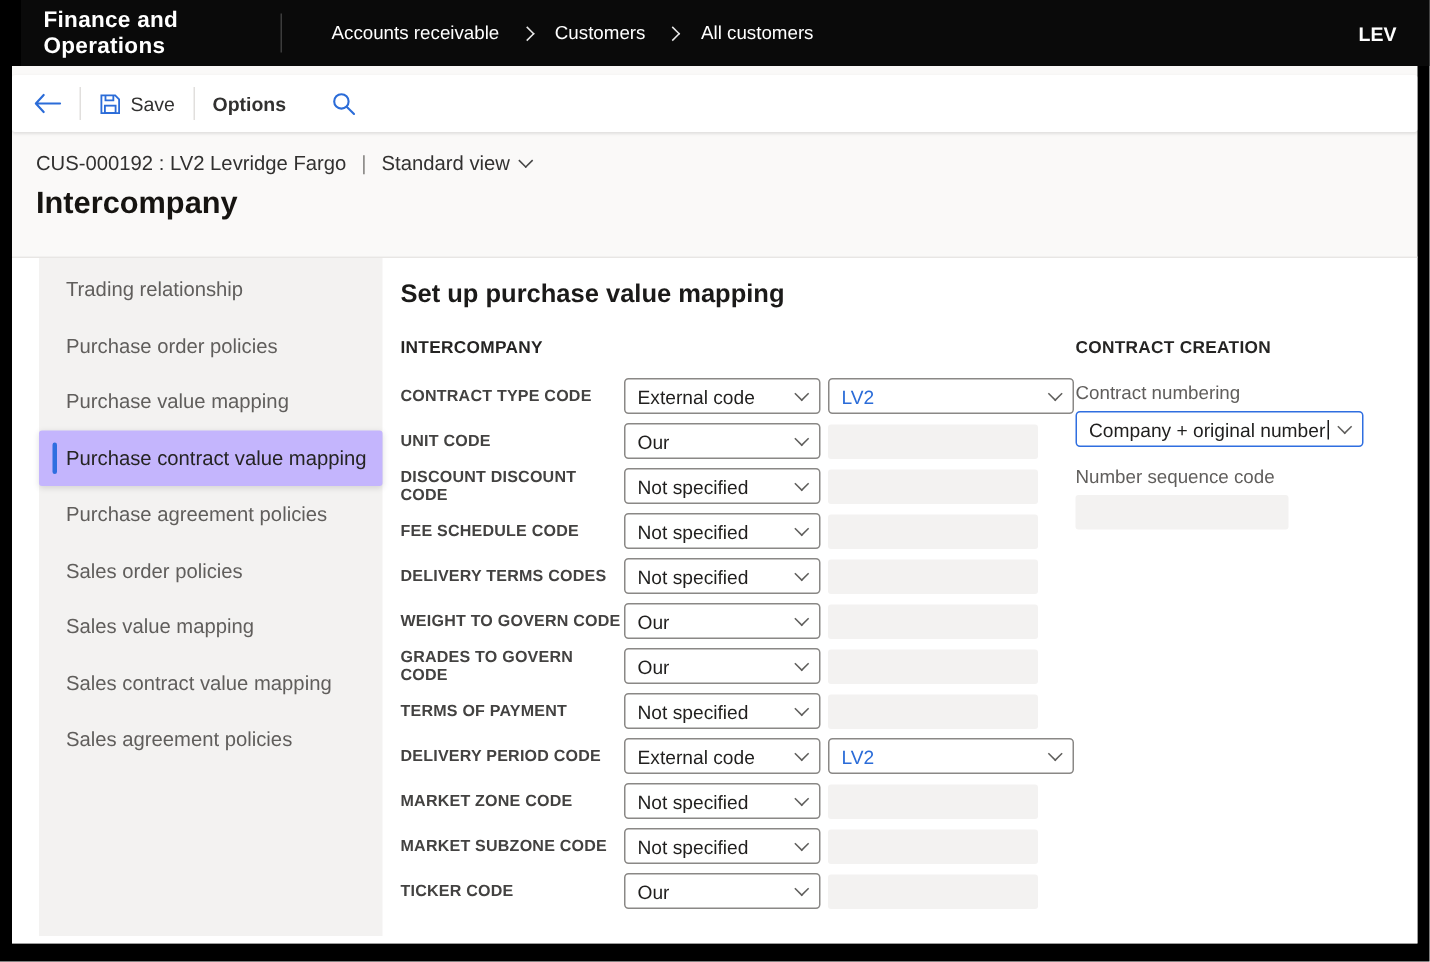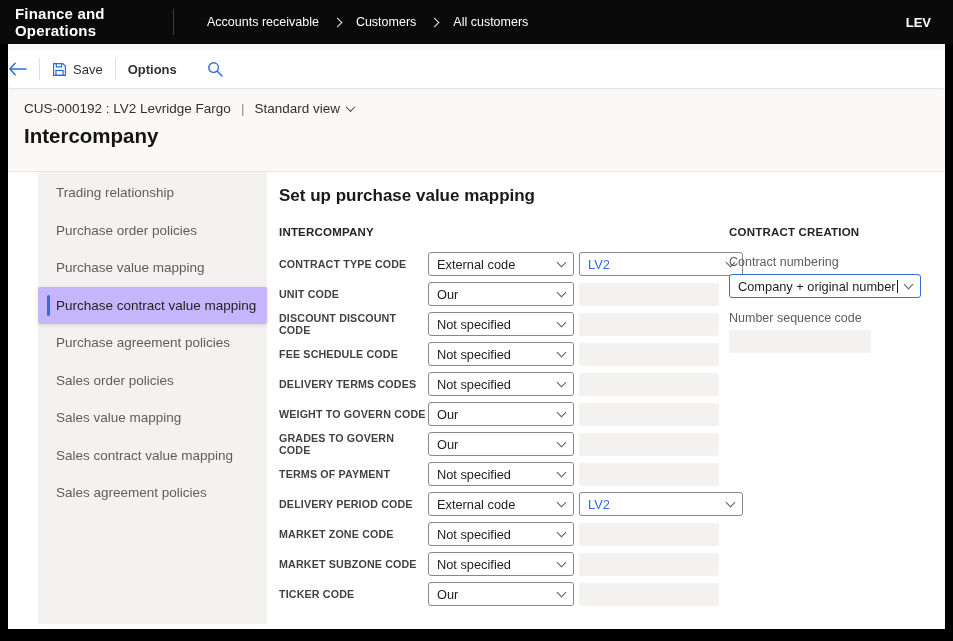--- a/index.html
+++ b/index.html
@@ -7,21 +7,21 @@
   body {
     background: #000;
     font-family: "Liberation Sans", sans-serif;
     position: relative;
     overflow: hidden;
     -webkit-font-smoothing: antialiased;
   }
 
   
   .topbar {
-    position: absolute; top: 0; left: 0; right: 0; height: 44px;
+    position: absolute; top: 0; left: 14px; right: 0; height: 44px;
     background: #0a0a0a; color: #fff;
     display: flex; align-items: center;
   }
   .app-title { font-size: 15px; font-weight: bold; padding: 0 0 0 15px; width: 173px; letter-spacing: .2px; }
   .tb-divider { width: 1px; height: 26px; background: #3c3c3c; }
   .breadcrumb { display: flex; align-items: center; margin-left: 33px; font-size: 12.5px; }
   .crumb { color: #fff; cursor: pointer; }
   .bc-sep { display: inline-block; width: 7px; height: 7px;
     border-right: 1.4px solid #e8e8e8; border-top: 1.4px solid #e8e8e8;
     transform: rotate(45deg); margin: 0 15px; }
@@ -30,21 +30,21 @@
   
   .window {
     position: absolute; top: 44px; left: 8px; right: 8px; bottom: 12px;
     background: #faf9f8; overflow: hidden;
   }
 
   
   .toolbar {
     margin-top: 6px; height: 38px; background: #fff;
     border-radius: 2px; box-shadow: 0 1px 2px rgba(0,0,0,.10);
-    display: flex; align-items: center; padding-left: 0;
+    display: flex; align-items: center; padding-left: 14px;
     position: relative; z-index: 2;
   }
   .tool-btn { display: flex; align-items: center; gap: 6px; font-size: 13px; color: #323130; cursor: pointer; background: none; border: none; font-family: inherit; }
   .tool-sep { width: 1px; height: 22px; background: #e1dfdd; margin: 0 12px; }
   .options-btn { font-weight: bold; }
   .search-btn { margin-left: 30px; }
 
   
   .pagehead { padding: 13px 0 0 16px; height: 83px; }
   .record-line { display: flex; align-items: center; font-size: 13.5px; color: #323130; }
@@ -56,38 +56,38 @@
   .page-title { font-size: 20.5px; font-weight: bold; color: #161411; margin-top: 8px; }
 
   
   .content {
     position: absolute; top: 127px; left: 0; right: 0; bottom: 0;
     background: #fff; border-top: 1px solid #e8e6e4;
     display: flex;
   }
 
   
-  .sidebar { width: 229px; margin-left: 30px; background: #f3f2f1; height: calc(100% - 5px); padding-top: 2px; flex: none; }
+  .sidebar { width: 229px; margin-left: 18px; background: #f3f2f1; height: calc(100% - 5px); padding-top: 2px; flex: none; }
   .sidebar ul { list-style: none; }
   .nav-item { height: 37.5px; display: flex; align-items: center; padding-left: 18px;
     font-size: 13.5px; color: #605e5c; cursor: pointer; position: relative; }
   .nav-item.selected { background: #c4b5fd; color: #252423; border-radius: 2px;
     box-shadow: 0 1px 4px rgba(0,0,0,.13); margin-right: 0; padding-left: 18px; }
   .selbar { position: absolute; left: 9px; top: 8px; width: 3px; height: 21px;
     background: #2f6ee0; border-radius: 2px; }
 
   
   .main { flex: 1; padding: 12px 16px 0 12px; }
   .section-heading { font-size: 17px; font-weight: bold; color: #1b1a19; margin: 2px 0 20px; }
   .columns { display: flex; }
   .form-col { width: 435px; flex: none; }
   .group-title { font-size: 11.5px; font-weight: bold; color: #252423; letter-spacing: .2px; margin-bottom: 7px; height: 16px; }
   .form-row { display: flex; align-items: center; height: 30px; }
   .row-label { width: 149px; flex: none; font-size: 10.7px; font-weight: bold; color: #434241; letter-spacing: .15px; }
-  .combo { width: 146px; height: 24px; border: 1px solid #8a8886; border-radius: 3px;
+  .combo { width: 131px; height: 24px; border: 1px solid #8a8886; border-radius: 3px;
     background: #fff; display: flex; align-items: center; justify-content: space-between;
     padding: 0 8px; font-size: 12.8px; color: #201f1e; cursor: pointer; flex: none; }
   .combo-text { white-space: nowrap; overflow: hidden; }
   .chev { display: inline-block; width: 7px; height: 7px;
     border-right: 1.3px solid #5f5e5c; border-bottom: 1.3px solid #5f5e5c;
     transform: rotate(45deg); margin-top: -4px; flex: none; }
   .secondary { margin-left: 5px; }
   .combo.lookup { width: 164px; }
   .combo.lookup .combo-text { color: #2b6cd8; }
   .disabled-field { width: 140px; height: 23px; background: #f3f2f1; border-radius: 2px; flex: none; }

